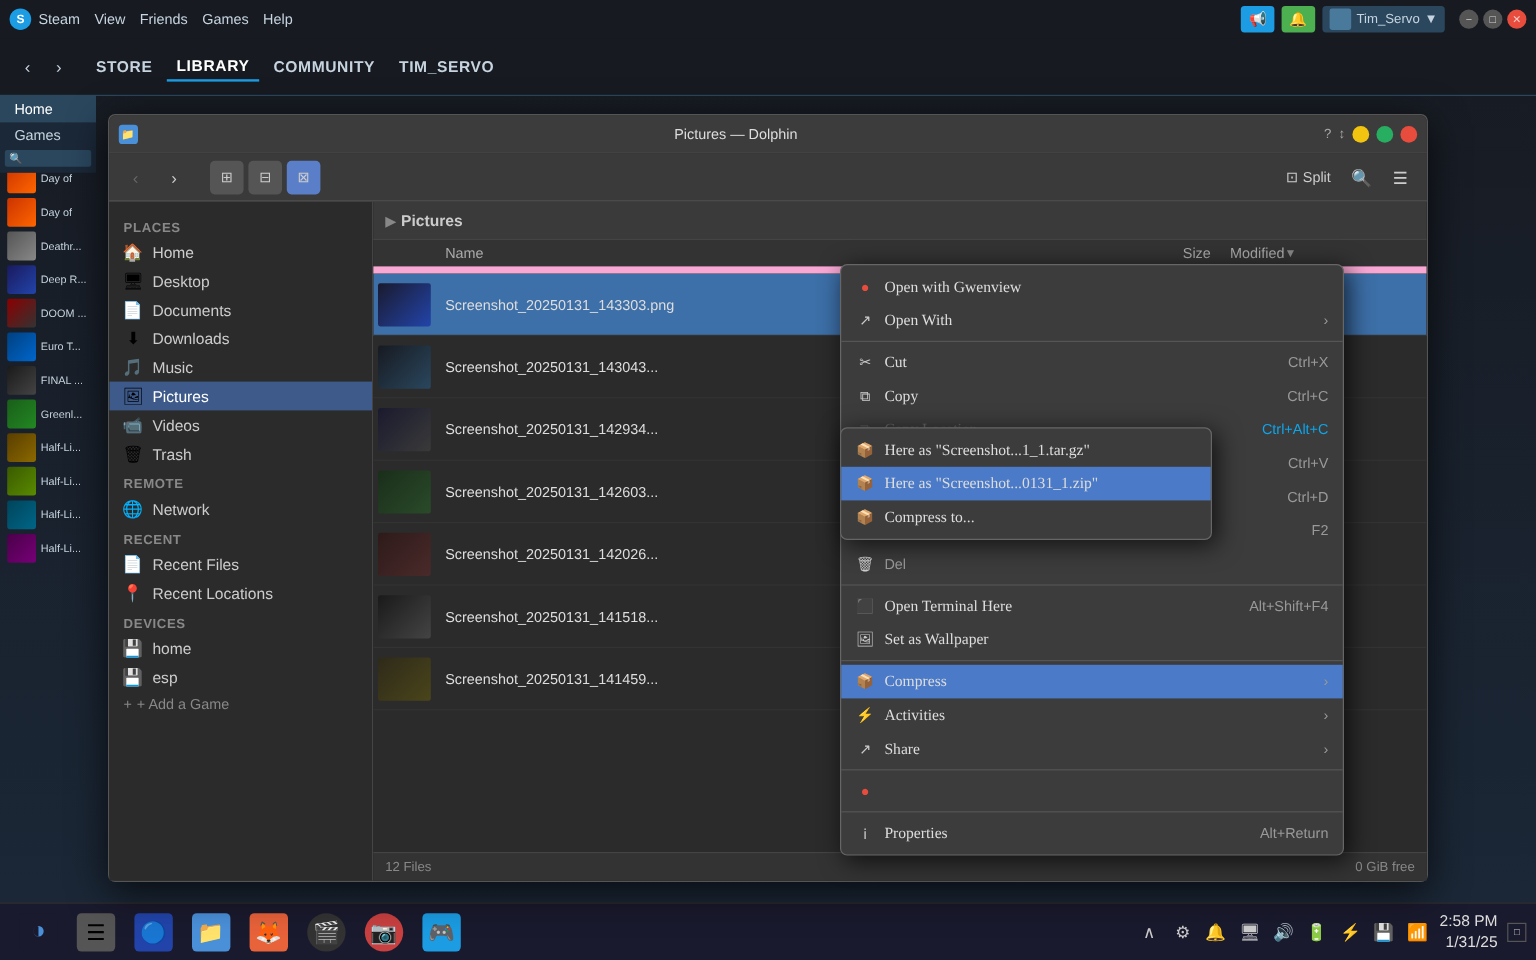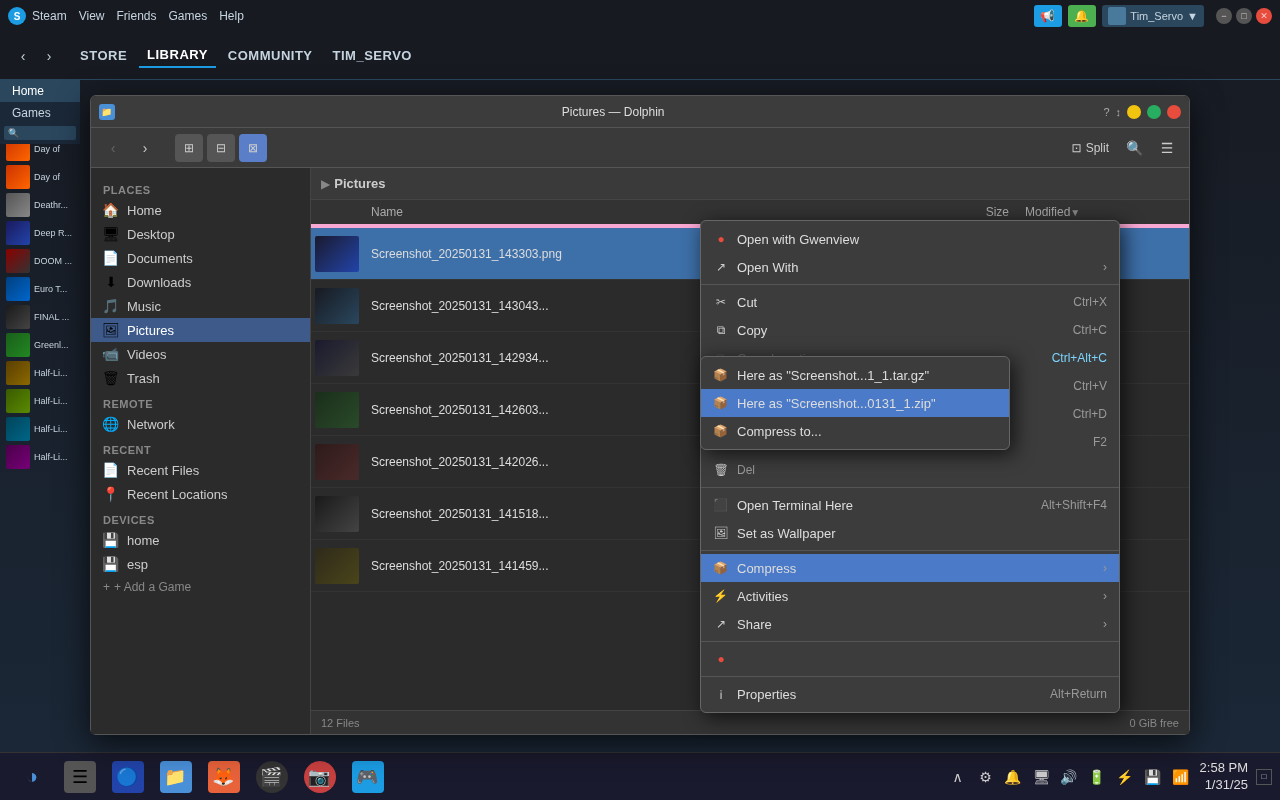--- a/index.html
+++ b/index.html
@@ -328,21 +328,21 @@
       font-size: 13px;
       font-weight: 600;
       cursor: pointer;
     }
 
     
     .file-header {
       display: flex;
       align-items: center;
       background: #333;
-      border-bottom: 4px solid #f9a8d4;
+      border-bottom: 6px solid #f9a8d4;
       padding: 0;
       height: 28px;
     }
     .fh-name {
       flex: 1;
       color: #aaa;
       font-size: 12px;
       padding: 0 8px;
       cursor: pointer;
     }
@@ -451,20 +451,21 @@
       width: 16px; height: 16px;
       display: flex; align-items: center; justify-content: center;
       font-size: 12px;
       color: #ccc;
       flex-shrink: 0;
     }
     .ctx-label {
       color: #ddd;
       font-size: 13px;
       flex: 1;
+      font-family: Liberation Serif, serif;
     }
     .ctx-shortcut {
       color: #999;
       font-size: 12px;
     }
     .ctx-arrow {
       color: #999;
       font-size: 12px;
     }
     .ctx-separator {
@@ -887,21 +888,21 @@
     <span class="ctx-shortcut">Ctrl+X</span>
   </div>
   <div class="ctx-item">
     <div class="ctx-icon">⧉</div>
     <span class="ctx-label">Copy</span>
     <span class="ctx-shortcut">Ctrl+C</span>
   </div>
   <div class="ctx-item disabled">
     <div class="ctx-icon" style="color:#555;">⧉</div>
     <span class="ctx-label" style="color:#666;">Copy Location</span>
-    <span class="ctx-shortcut" style="color:#7dd3fc;">Ctrl+Alt+C</span>
+    <span class="ctx-shortcut" style="color:#0ea5e9;">Ctrl+Alt+C</span>
   </div>
   <div class="ctx-item">
     <div class="ctx-icon">📋</div>
     <span class="ctx-label">Paste Clipboard Contents...</span>
     <span class="ctx-shortcut">Ctrl+V</span>
   </div>
   <div class="ctx-item">
     <div class="ctx-icon">⊕</div>
     <span class="ctx-label">Duplicate Here</span>
     <span class="ctx-shortcut">Ctrl+D</span>

